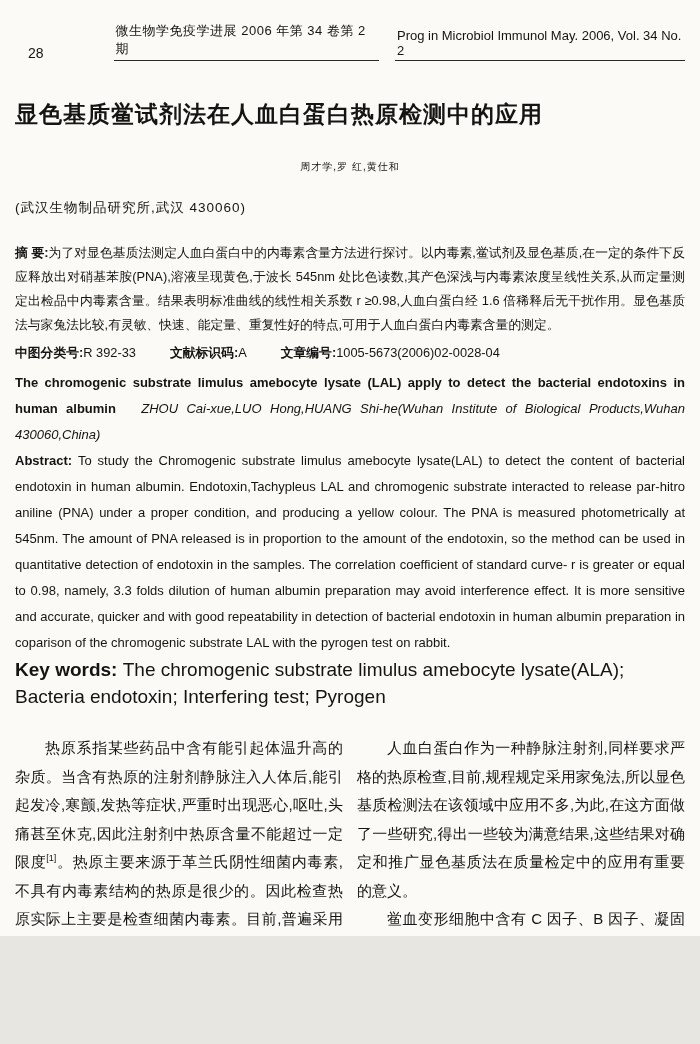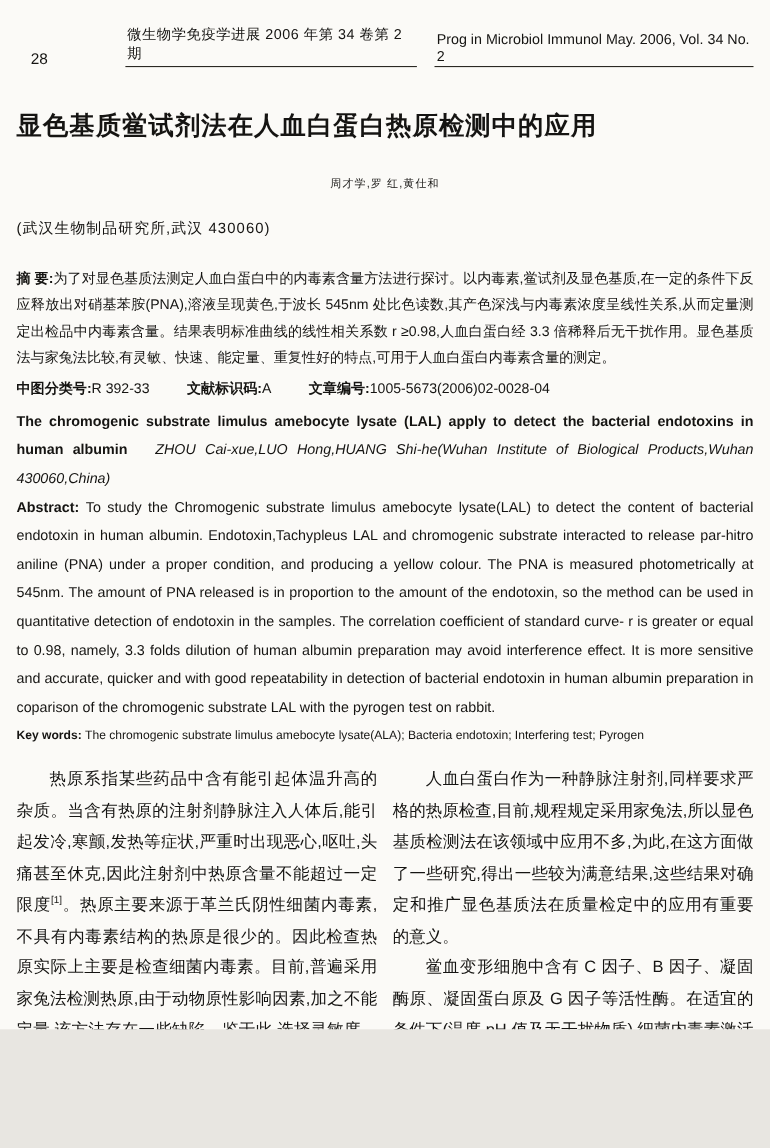--- a/index.html
+++ b/index.html
@@ -33,21 +33,21 @@
 
   
   .abs-cn{font-size:12.8px;line-height:24px;text-align:justify;margin:0 0 4px 0;}
   .kw-cn{font-size:12.8px;line-height:23px;margin:0 0 2px 0;}
   .cls-line{font-size:12.8px;line-height:23px;margin:0 0 6px 0;}
   .cls-line .seg{margin-right:34px;}
 
   
   .title-en{font-size:13px;line-height:26px;text-align:justify;margin:0;}
   .abs-en{font-size:13px;line-height:26px;text-align:justify;margin:0;}
-  .kw-en{font-size:11px;line-height:27px;margin:0 0 12px 0;}
+  .kw-en{font-size:19px;line-height:27px;margin:0 0 24px 0;}
 
   
   .cols{display:flex;gap:14px;}
   .col{width:328px;font-size:15px;line-height:28.5px;text-align:justify;}
   .col p{margin:0;text-indent:2em;}
   .col p.cont{text-indent:0;}
   sup{font-size:9px;line-height:0;}
 </style>
 </head>
 <body>
@@ -57,21 +57,21 @@
   <div class="hdr">
     <span class="pgnum">28</span>
     <span class="jcn">微生物学免疫学进展 2006 年第 34 卷第 2 期</span>
     <span class="jen">Prog in Microbiol Immunol May. 2006, Vol. 34 No. 2</span>
   </div>
 
   <h1 class="title-cn">显色基质鲎试剂法在人血白蛋白热原检测中的应用</h1>
   <p class="authors-cn">周才学,罗 红,黄仕和</p>
   <p class="affil-cn">(武汉生物制品研究所,武汉    430060)</p>
 
-  <p class="abs-cn"><span class="b">摘  要:</span><span>为了对显色基质法测定人血白蛋白中的内毒素含量方法进行探讨。以内毒素,鲎试剂及显色基质,在一定的条件下反应释放出对硝基苯胺(PNA),溶液呈现黄色,于波长 545nm 处比色读数,其产色深浅与内毒素浓度呈线性关系,从而定量测定出检品中内毒素含量。结果表明标准曲线的线性相关系数 r ≥0.98,人血白蛋白经 3.3 倍稀释后无干扰作用。显色基质法与家兔法比较,有灵敏、快速、能定量、重复性好的特点,可用于人血白蛋白内毒素含量的测定。</span></p>
+  <p class="abs-cn"><span class="b">摘  要:</span><span>为了对显色基质法测定人血白蛋白中的内毒素含量方法进行探讨。以内毒素,鲎试剂及显色基质,在一定的条件下反应释放出对硝基苯胺(PNA),溶液呈现黄色,于波长 545nm 处比色读数,其产色深浅与内毒素浓度呈线性关系,从而定量测定出检品中内毒素含量。结果表明标准曲线的线性相关系数 r ≥0.98,人血白蛋白经 1.6 倍稀释后无干扰作用。显色基质法与家兔法比较,有灵敏、快速、能定量、重复性好的特点,可用于人血白蛋白内毒素含量的测定。</span></p>
 
 
   <p class="cls-line"><span class="seg"><span class="b">中图分类号:</span><span>R 392-33</span></span><span class="seg"><span class="b">文献标识码:</span><span>A</span></span><span class="seg"><span class="b">文章编号:</span><span>1005-5673(2006)02-0028-04</span></span></p>
 
   <p class="title-en"><span class="b">The chromogenic substrate limulus amebocyte lysate (LAL) apply to detect the bacterial endotoxins in human albumin</span><span>&nbsp;&nbsp;&nbsp;</span><span class="i">ZHOU Cai-xue,LUO Hong,HUANG Shi-he(Wuhan Institute of Biological Products,Wuhan 430060,China)</span></p>
 
   <p class="abs-en"><span class="b">Abstract:</span><span>&nbsp;</span><span>To study the Chromogenic substrate limulus amebocyte lysate(LAL) to detect the content of bacterial endotoxin in human albumin. Endotoxin,Tachypleus LAL and chromogenic substrate interacted to release par-hitro aniline (PNA) under a proper condition, and producing a yellow colour. The PNA is measured photometrically at 545nm. The amount of PNA released is in proportion to the amount of the endotoxin, so the method can be used in quantitative detection of endotoxin in the samples. The correlation coefficient of standard curve- r is greater or equal to 0.98, namely, 3.3 folds dilution of human albumin preparation may avoid interference effect. It is more sensitive and accurate, quicker and with good repeatability in detection of bacterial endotoxin in human albumin preparation in coparison of the chromogenic substrate LAL with the pyrogen test on rabbit.</span></p>
 
   <p class="kw-en"><span class="b">Key words:</span><span>&nbsp;</span><span>The chromogenic substrate limulus amebocyte lysate(ALA); Bacteria endotoxin; Interfering test; Pyrogen</span></p>
 

